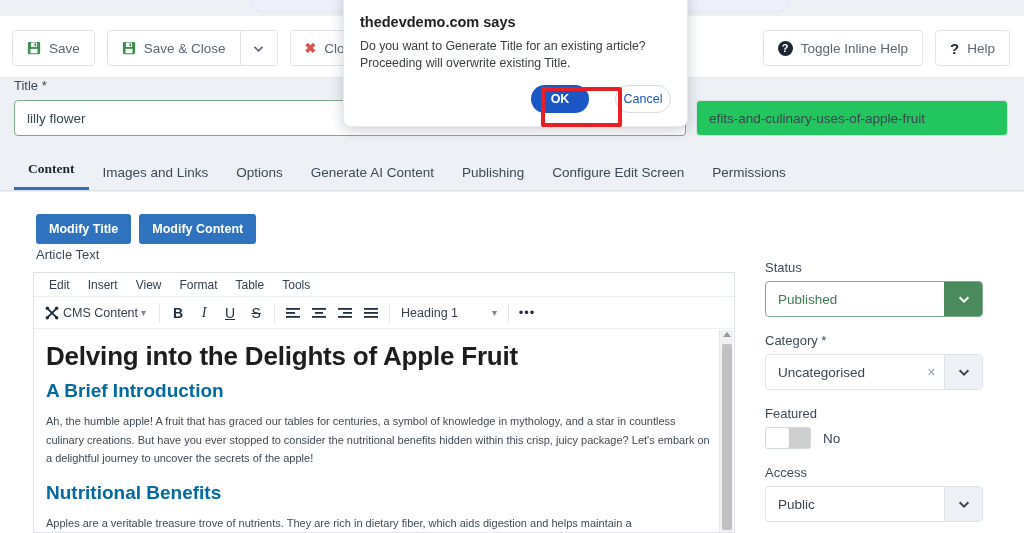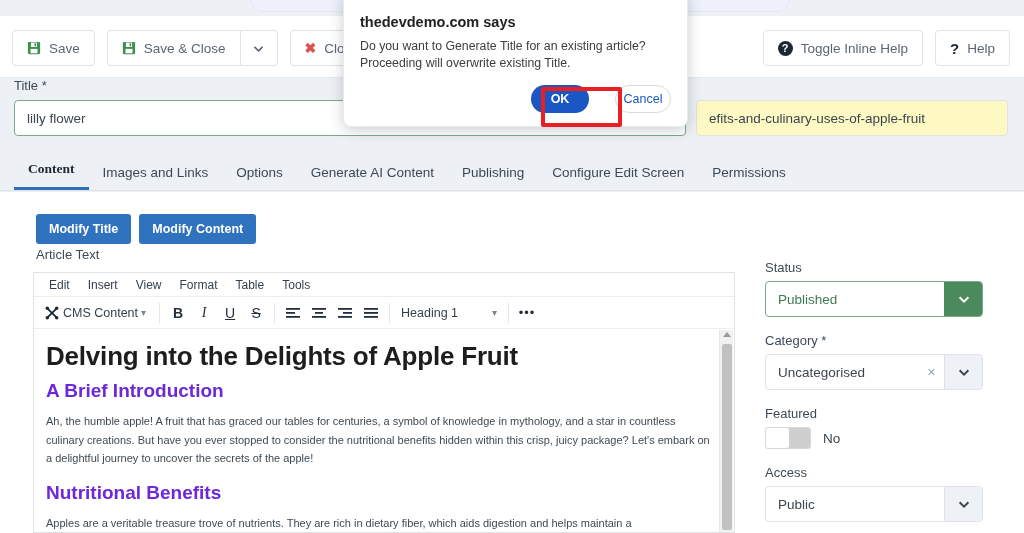--- a/index.html
+++ b/index.html
@@ -83,21 +83,21 @@
     border: 1px solid #7fa98d; border-radius: 4px;
     background: #fff;
     padding: 0 12px;
     font-size: 13.5px; color: #3a4550;
     display: flex; align-items: center;
   }
   .alias-input {
     position: absolute; top: 22px; left: 696px;
     width: 312px; height: 36px;
     border: 1px solid #dfe3e8; border-radius: 4px;
-    background: #fef9c3;
+    background: #22c55e;
     padding: 0 12px;
     font-size: 13.5px; color: #3a4550;
     display: flex; align-items: center;
     overflow: hidden; white-space: nowrap;
   }
 
   
   .tabs {
     position: absolute; top: 155px; left: 0;
     width: 1024px; height: 36px;
@@ -186,21 +186,21 @@
     height: 203px; overflow: hidden;
     padding: 12px 22px 0 12px;
     background: #fff;
   }
   .edoc h1 {
     margin: 0 0 4px 0; font-size: 26px; font-weight: bold;
     color: #1d1d1d; letter-spacing: -0.2px;
   }
   .edoc h2 {
     margin: 8px 0 10px 0; font-size: 19px; font-weight: bold;
-    color: #6d28d9;
+    color: #0369a1;
   }
   .edoc p {
     margin: 0 0 14px 0; font-size: 11px; line-height: 18.5px;
     color: #3e4a55;
   }
   .escroll {
     position: absolute; top: 57px; right: 1px;
     width: 14px; height: 203px;
     background: #f1f1f1;
     border-left: 1px solid #e6e6e6;

